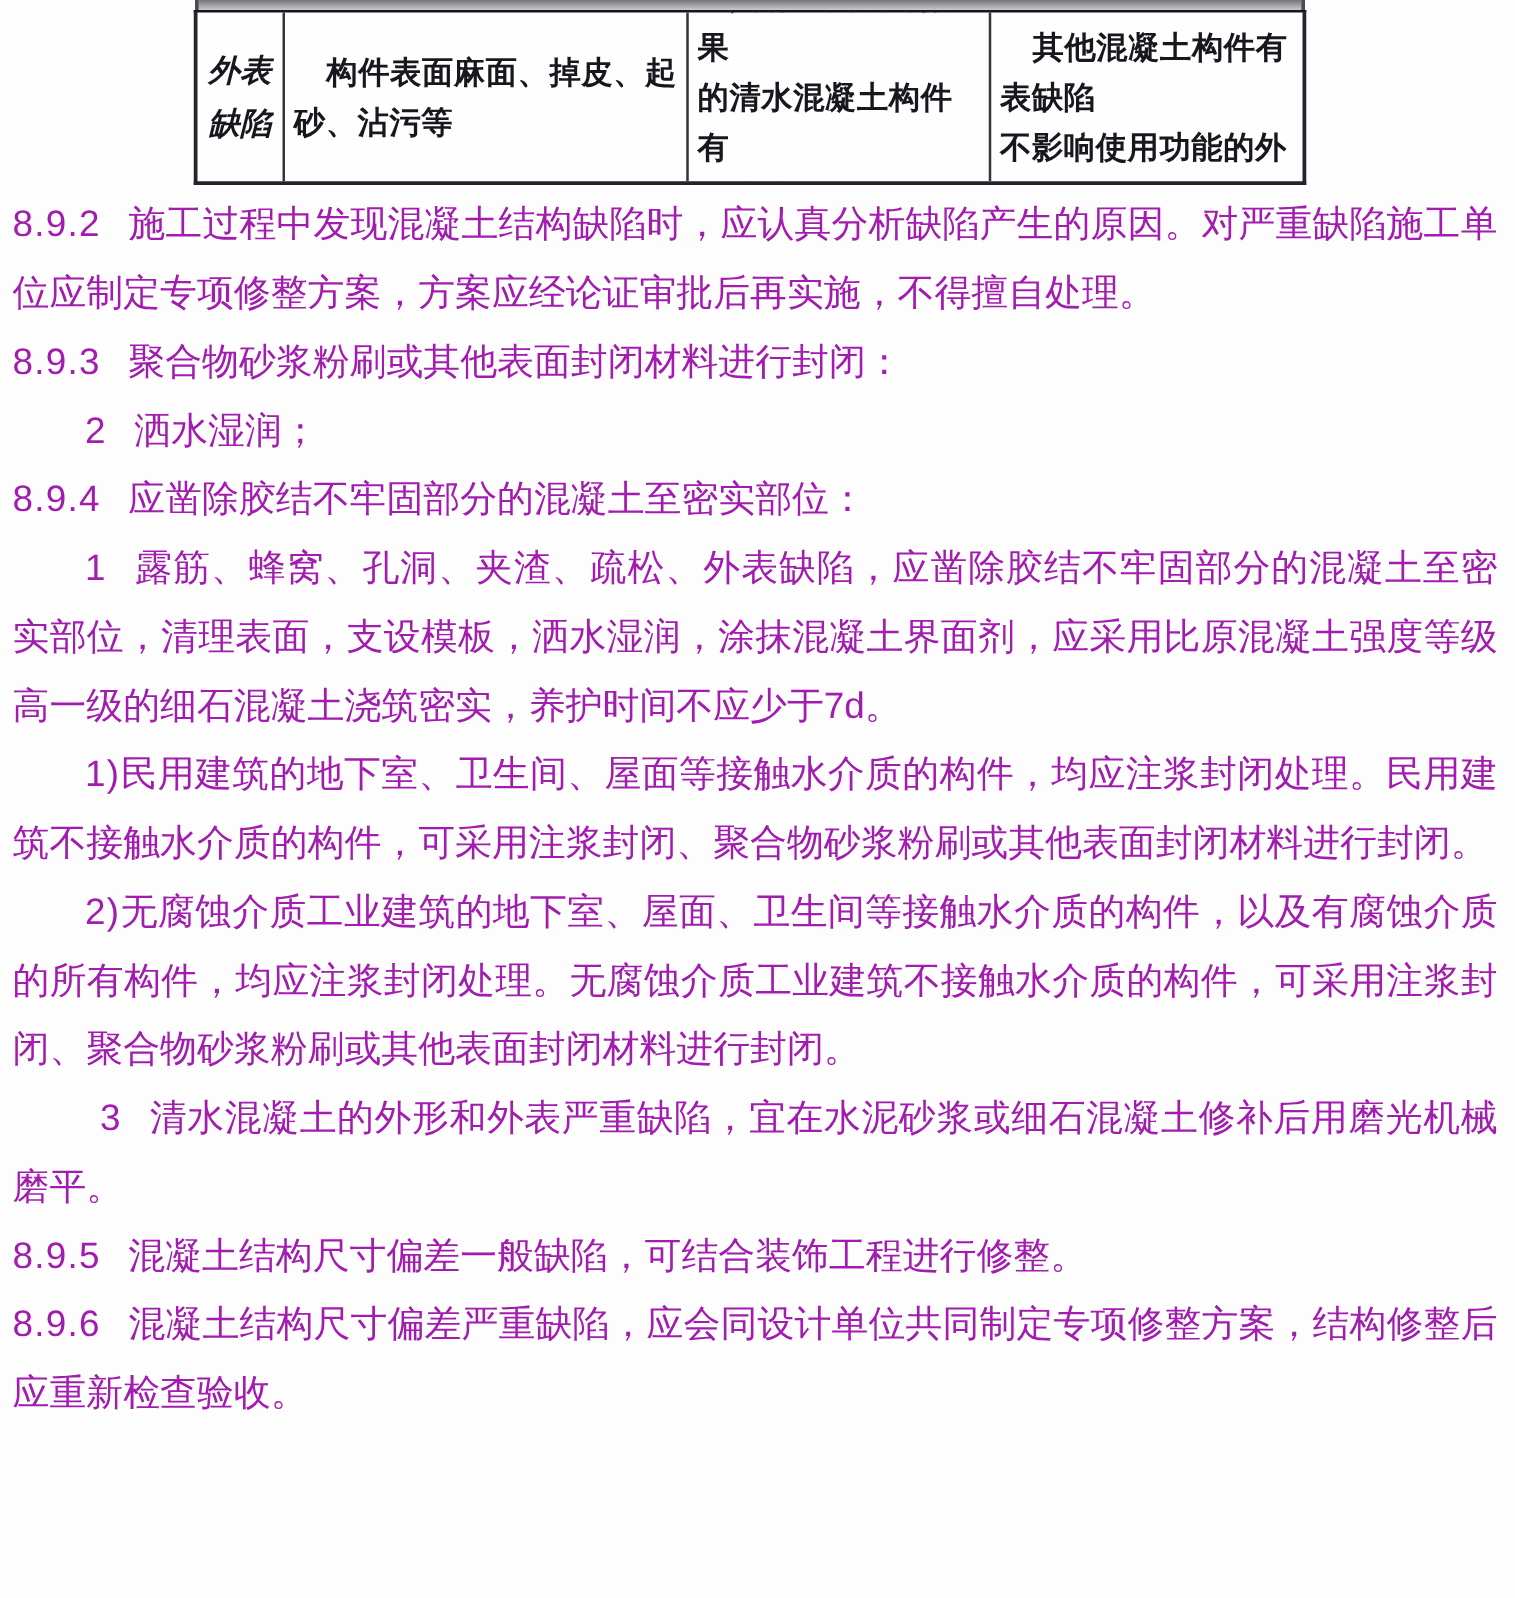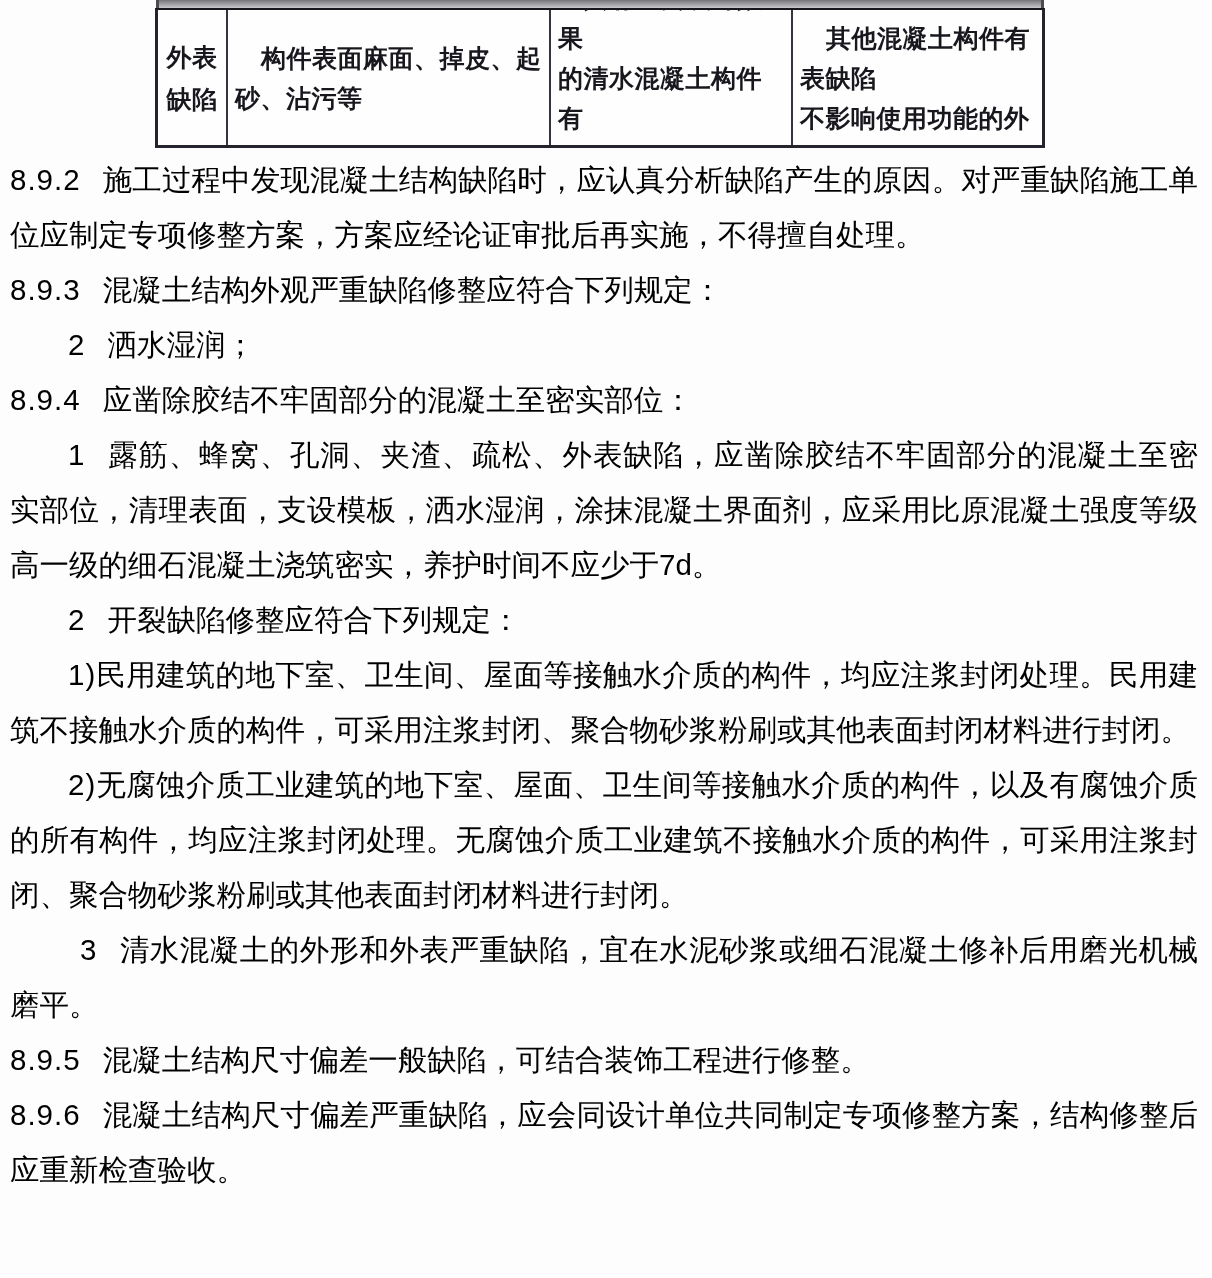--- a/index.html
+++ b/index.html
@@ -63,36 +63,36 @@
     justify-content: center;
     overflow: hidden;
   }
   .defect-table .cell:last-child { border-right: none; }
   .defect-table .c1 { width: 70px;  text-align: center; }
   .defect-table .c2 { width: 323px; text-indent: 26px; }
   .defect-table .c3 { width: 242px; text-indent: 26px; }
   .defect-table .c4 { width: 245px; text-indent: 26px; }
   .defect-table .cell span { display: block; }
   
-  .defect-table .c1 span { line-height: 42px; }
+  .defect-table .c1 span { line-height: 42px; font-style: italic; }
 
   
   .body-text {
     position: absolute;
     left: 0;
     top: 152px;
     width: 1212px;
   }
   p.para {
     margin: 0;
     padding: 0 14px 0 10px;
     font-family: "Liberation Sans", sans-serif;
     font-size: 29.5px;
     line-height: 55px;
-    color: #000000;
+    color: #a21caf;
     text-align: justify;
     text-justify: inter-ideograph;
     letter-spacing: 0px;
     font-weight: 400;
   }
   p.clause   { text-indent: 0; }
   p.item     { text-indent: 58px; }
   p.subitem  { text-indent: 58px; }
   .num { letter-spacing: 1px; }
   .gap { display: inline-block; width: 22px; }
@@ -127,31 +127,30 @@
       <span style="text-indent:0">不影响使用功能的外</span>
     </div>
 
   </div>
 </div>
 
 <div class="body-text">
 
   <p class="para clause"><span class="num">8.9.2</span><span class="gap"></span><span>施工过程中发现混凝土结构缺陷时，应认真分析缺陷产生的原因。对严重缺陷施工单位应制定专项修整方案，方案应经论证审批后再实施，不得擅自处理。</span></p>
 
-  <p class="para clause"><span class="num">8.9.3</span><span class="gap"></span><span>混凝土结构外观严重缺陷修整应符合下列规定：</span></p>
+  <p class="para clause"><span class="num">8.9.3</span><span class="gap"></span><span>聚合物砂浆粉刷或其他表面封闭材料进行封闭：</span></p>
 
 
   <p class="para item"><span class="num">2</span><span class="gap"></span><span>洒水湿润；</span></p>
 
 
   <p class="para clause"><span class="num">8.9.4</span><span class="gap"></span><span>应凿除胶结不牢固部分的混凝土至密实部位：</span></p>
 
   <p class="para item"><span class="num">1</span><span class="gap"></span><span>露筋、蜂窝、孔洞、夹渣、疏松、外表缺陷，应凿除胶结不牢固部分的混凝土至密实部位，清理表面，支设模板，洒水湿润，涂抹混凝土界面剂，应采用比原混凝土强度等级高一级的细石混凝土浇筑密实，养护时间不应少于7d。</span></p>
 
-  <p class="para item"><span class="num">2</span><span class="gap"></span><span>开裂缺陷修整应符合下列规定：</span></p>
 
   <p class="para subitem"><span class="num">1)</span><span>民用建筑的地下室、卫生间、屋面等接触水介质的构件，均应注浆封闭处理。民用建筑不接触水介质的构件，可采用注浆封闭、聚合物砂浆粉刷或其他表面封闭材料进行封闭。</span></p>
 
   <p class="para subitem"><span class="num">2)</span><span>无腐蚀介质工业建筑的地下室、屋面、卫生间等接触水介质的构件，以及有腐蚀介质的所有构件，均应注浆封闭处理。无腐蚀介质工业建筑不接触水介质的构件，可采用注浆封闭、聚合物砂浆粉刷或其他表面封闭材料进行封闭。</span></p>
 
   <p class="para item" style="text-indent:70px"><span class="num">3</span><span class="gap"></span><span>清水混凝土的外形和外表严重缺陷，宜在水泥砂浆或细石混凝土修补后用磨光机械磨平。</span></p>
 
   <p class="para clause"><span class="num">8.9.5</span><span class="gap"></span><span>混凝土结构尺寸偏差一般缺陷，可结合装饰工程进行修整。</span></p>
 
   <p class="para clause"><span class="num">8.9.6</span><span class="gap"></span><span>混凝土结构尺寸偏差严重缺陷，应会同设计单位共同制定专项修整方案，结构修整后应重新检查验收。</span></p>

